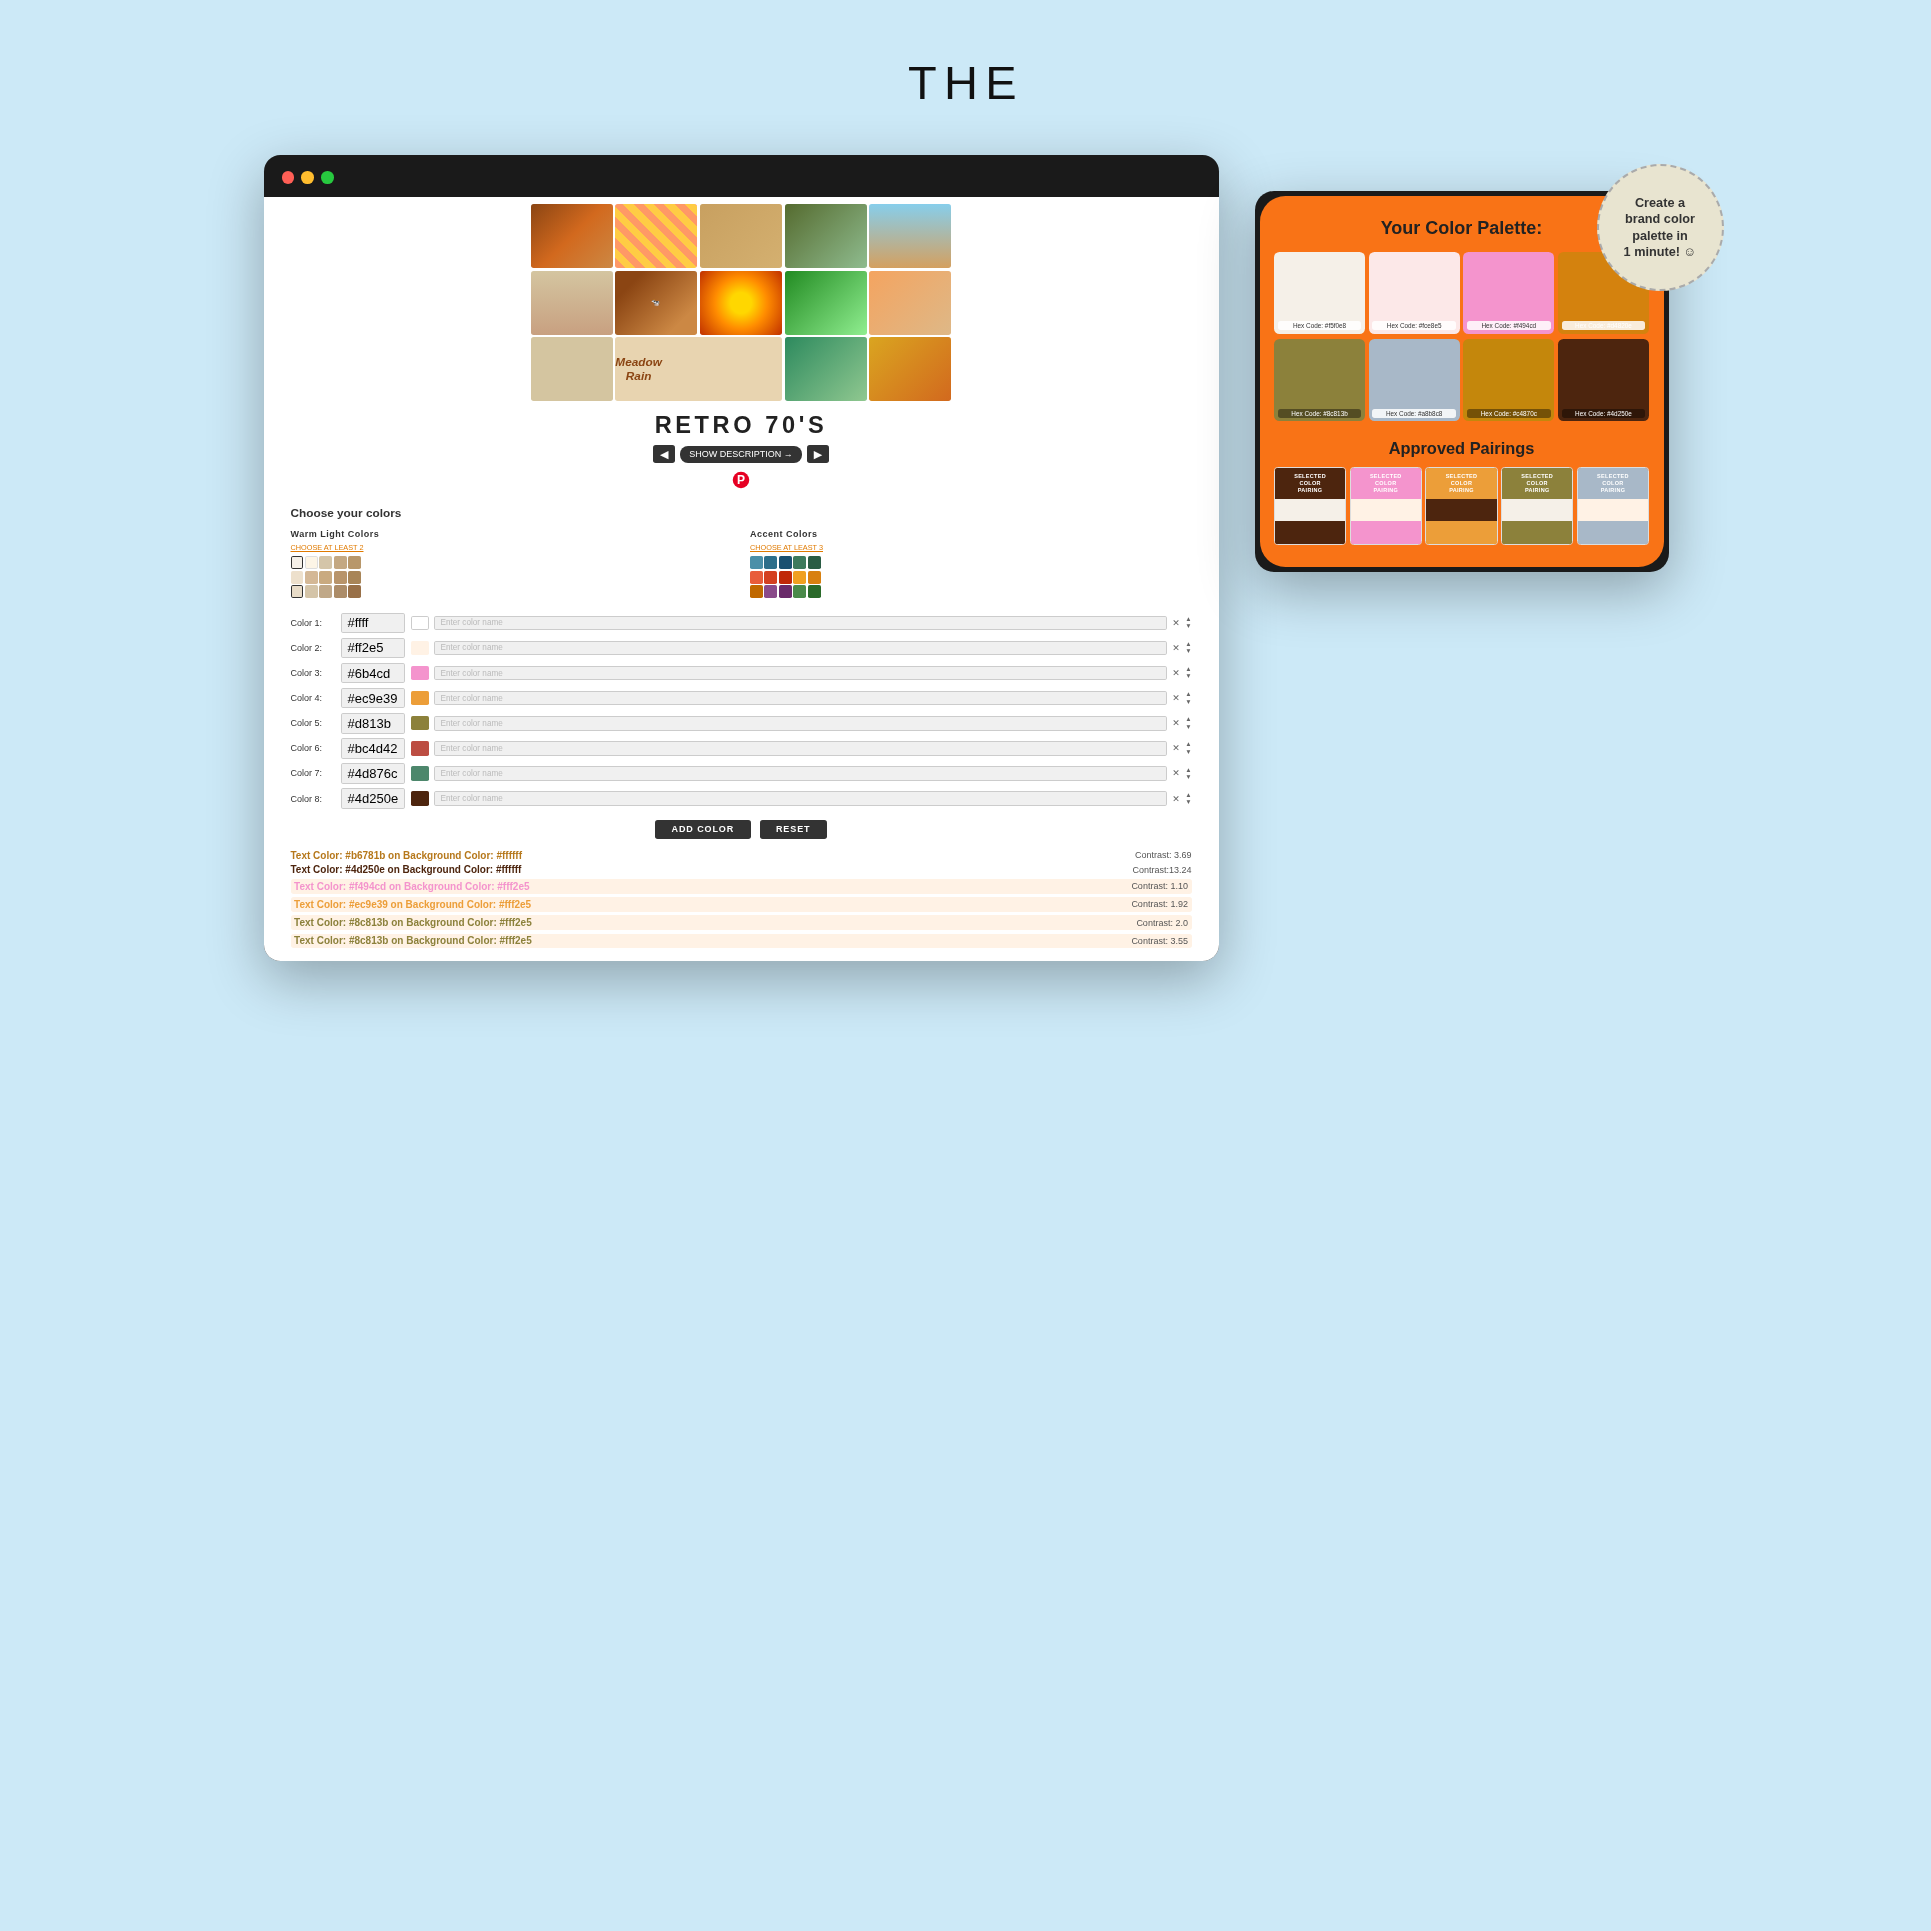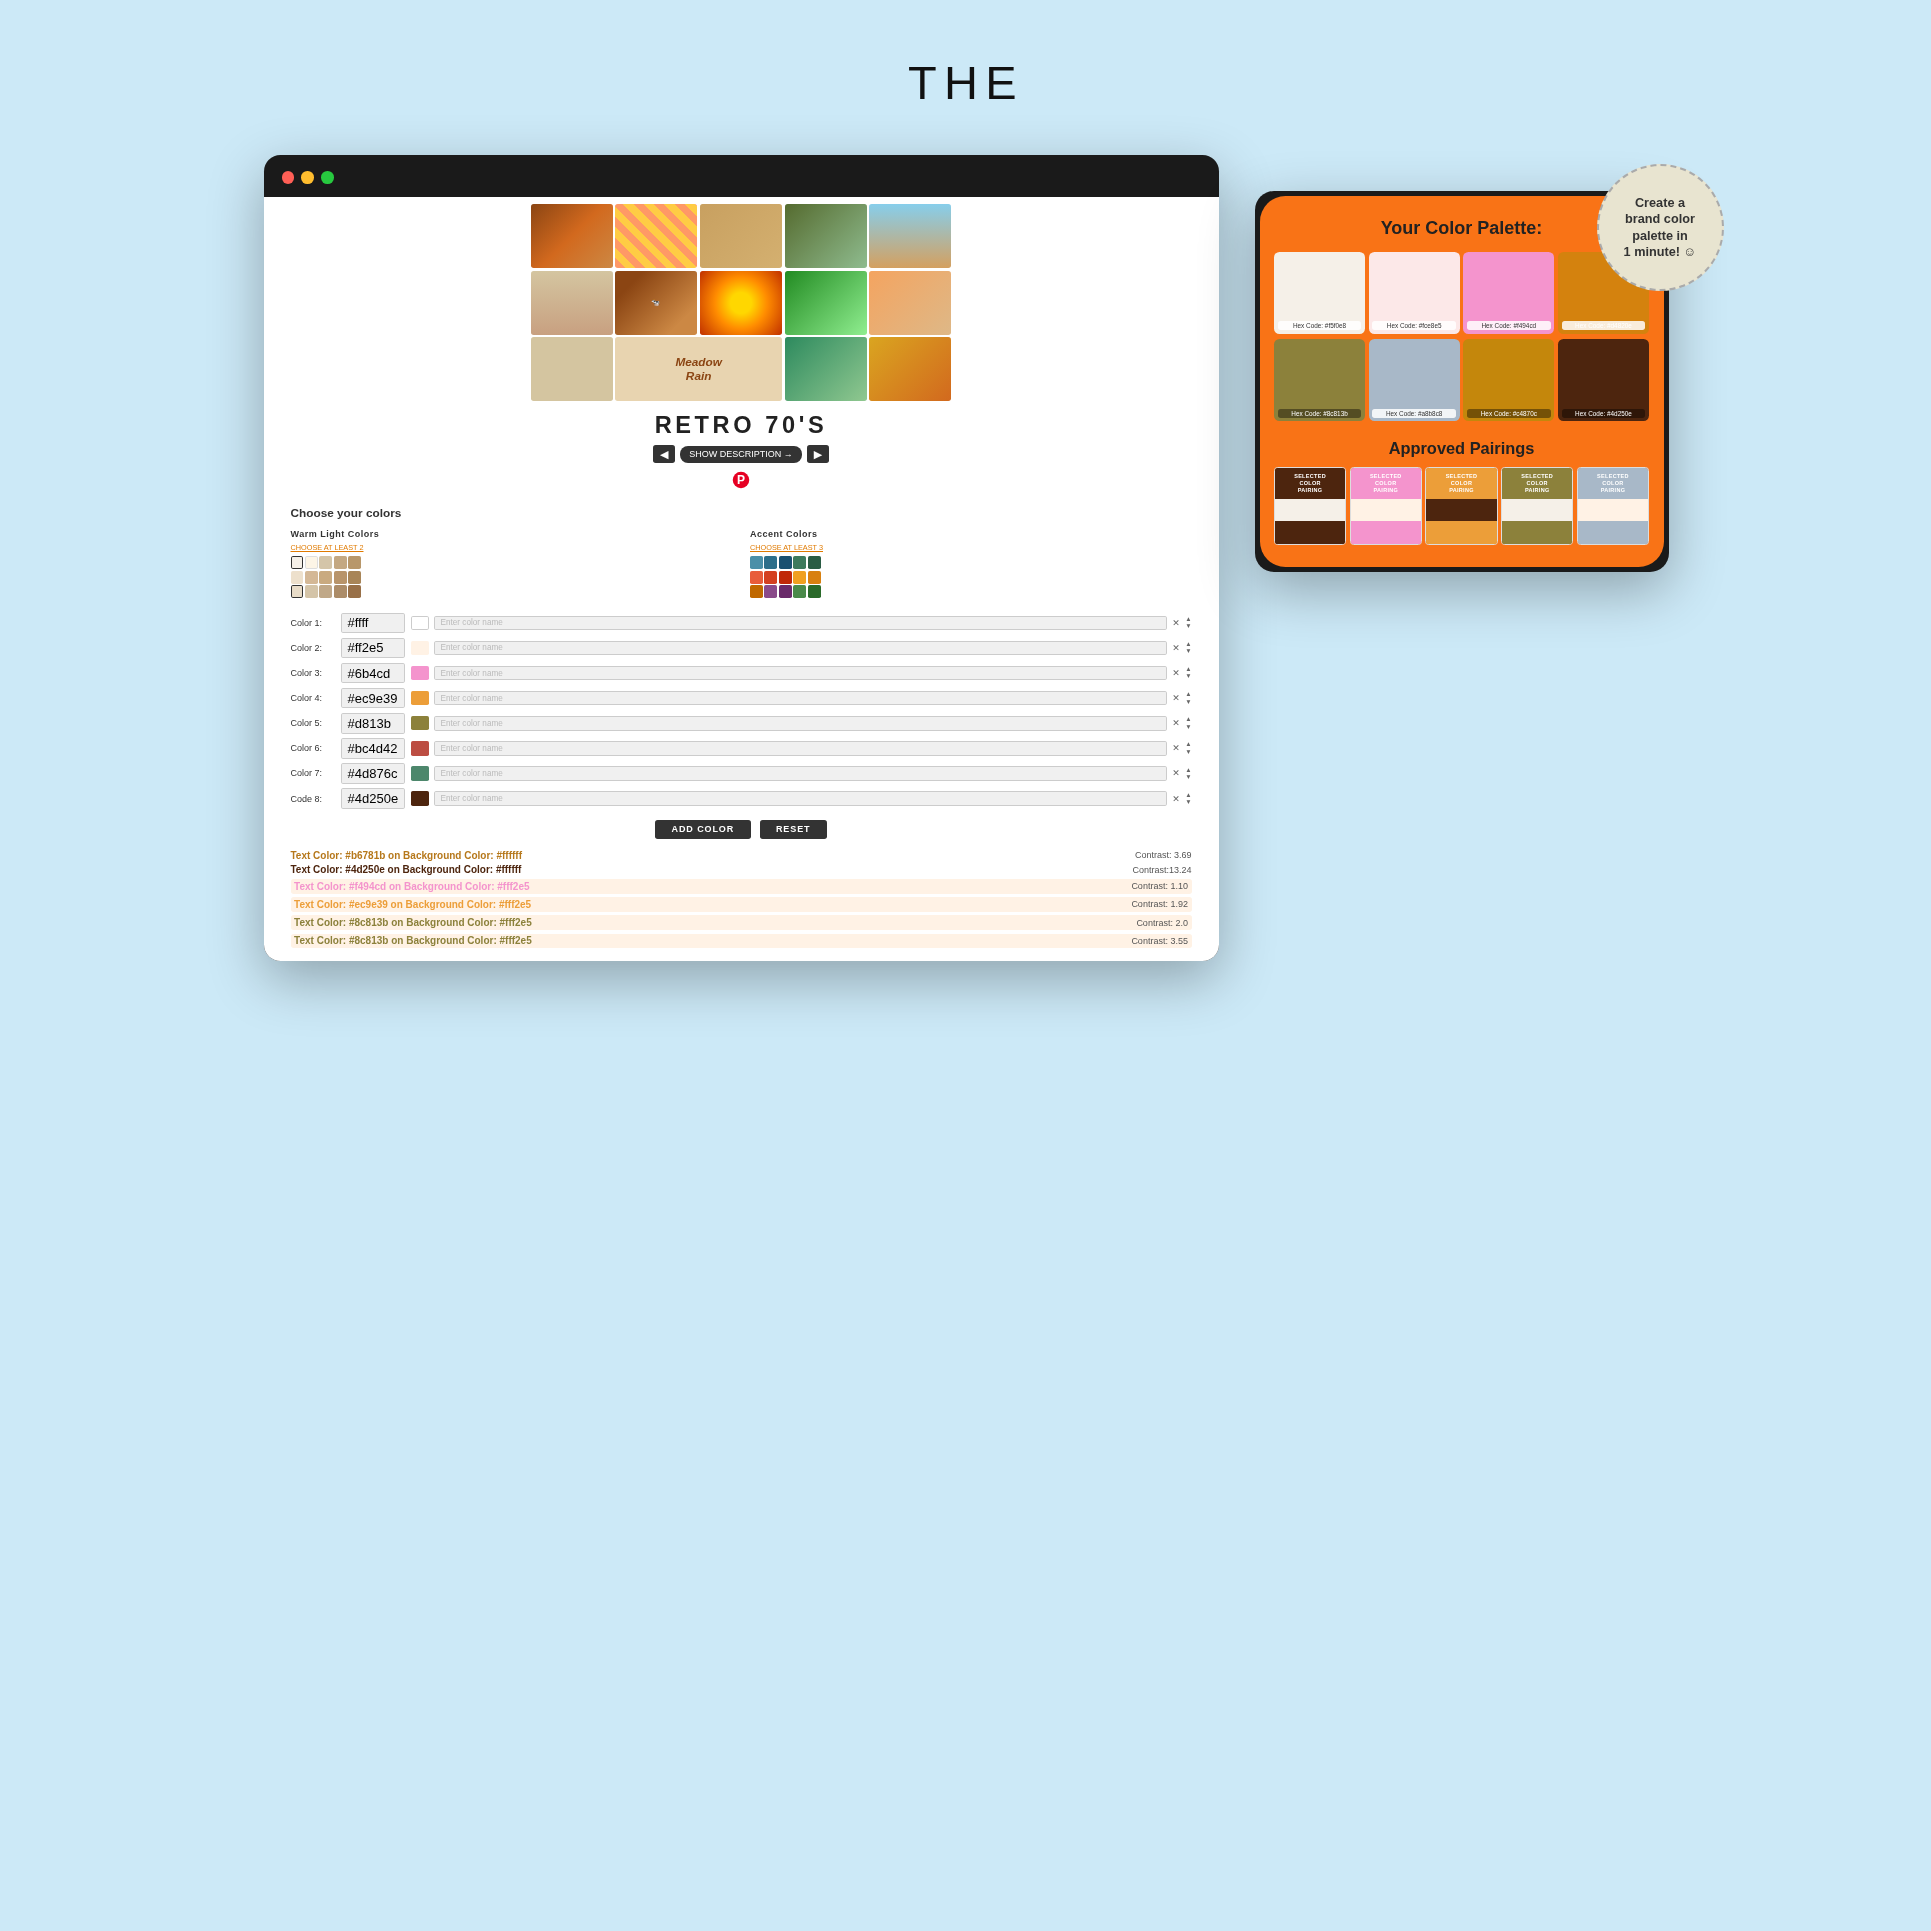--- a/index.html
+++ b/index.html
@@ -399,21 +399,21 @@
 
           <div style="background: linear-gradient(to bottom,#d4c5a0,#c8a080); border-radius:2.7px;"></div>
           <div style="background: linear-gradient(135deg,#8B4513 20%,#c84 80%); border-radius:2.7px; display:flex; align-items:center; justify-content:center;">
             <span style="color:#fff; font-size:7.3px; font-weight:700;">🐄</span>
           </div>
           <div style="background: radial-gradient(circle at center,#FFD700 20%,#FF8C00 50%,#c03000 100%); border-radius:2.7px;"></div>
           <div style="background: linear-gradient(135deg,#228B22,#90EE90); border-radius:2.7px;"></div>
           <div style="background: linear-gradient(135deg,#F4A460,#DEB887); border-radius:2.7px;"></div>
 
           <div style="background:#d4c5a0; border-radius:2.7px; grid-column:span 1;"></div>
-          <div style="background:#e8d4b0; border-radius:2.7px; display:flex; align-items:center; justify-content:center; grid-column:span 2;">
+          <div style="background:#e8d4b0; border-radius:2.7px; display:flex; align-items:center; grid-column:span 2;">
             <div style="text-align:center;">
               <div style="font-size:11.8px; font-weight:900; color:#8B4513; font-style:italic;">Meadow</div>
               <div style="font-size:11.8px; font-weight:900; color:#8B4513; font-style:italic;">Rain</div>
             </div>
           </div>
           <div style="background: linear-gradient(135deg,#2d8a5e,#90c890); border-radius:2.7px;"></div>
           <div style="background: linear-gradient(135deg,#DAA520,#D2691E); border-radius:2.7px;"></div>
         </div>
       </div>
 
@@ -555,21 +555,21 @@
           <div class="cr-hex">#4d876c</div>
           <div class="cr-swatch" style="background:#4d876c;"></div>
           <div class="cr-name" style="color:#bbb;">Enter color name</div>
           <span class="cr-x">✕</span>
           <div class="cr-arrows">
             <span class="cr-arrow">▲</span>
             <span class="cr-arrow">▼</span>
           </div>
         </div>
         <div class="color-row">
-          <span class="cr-label">Code 8:</span>
+          <span class="cr-label">Color 8:</span>
           <div class="cr-hex">#4d250e</div>
           <div class="cr-swatch" style="background:#4d250e;"></div>
           <div class="cr-name" style="color:#bbb;">Enter color name</div>
           <span class="cr-x">✕</span>
           <div class="cr-arrows">
             <span class="cr-arrow">▲</span>
             <span class="cr-arrow">▼</span>
           </div>
         </div>
       </div>

